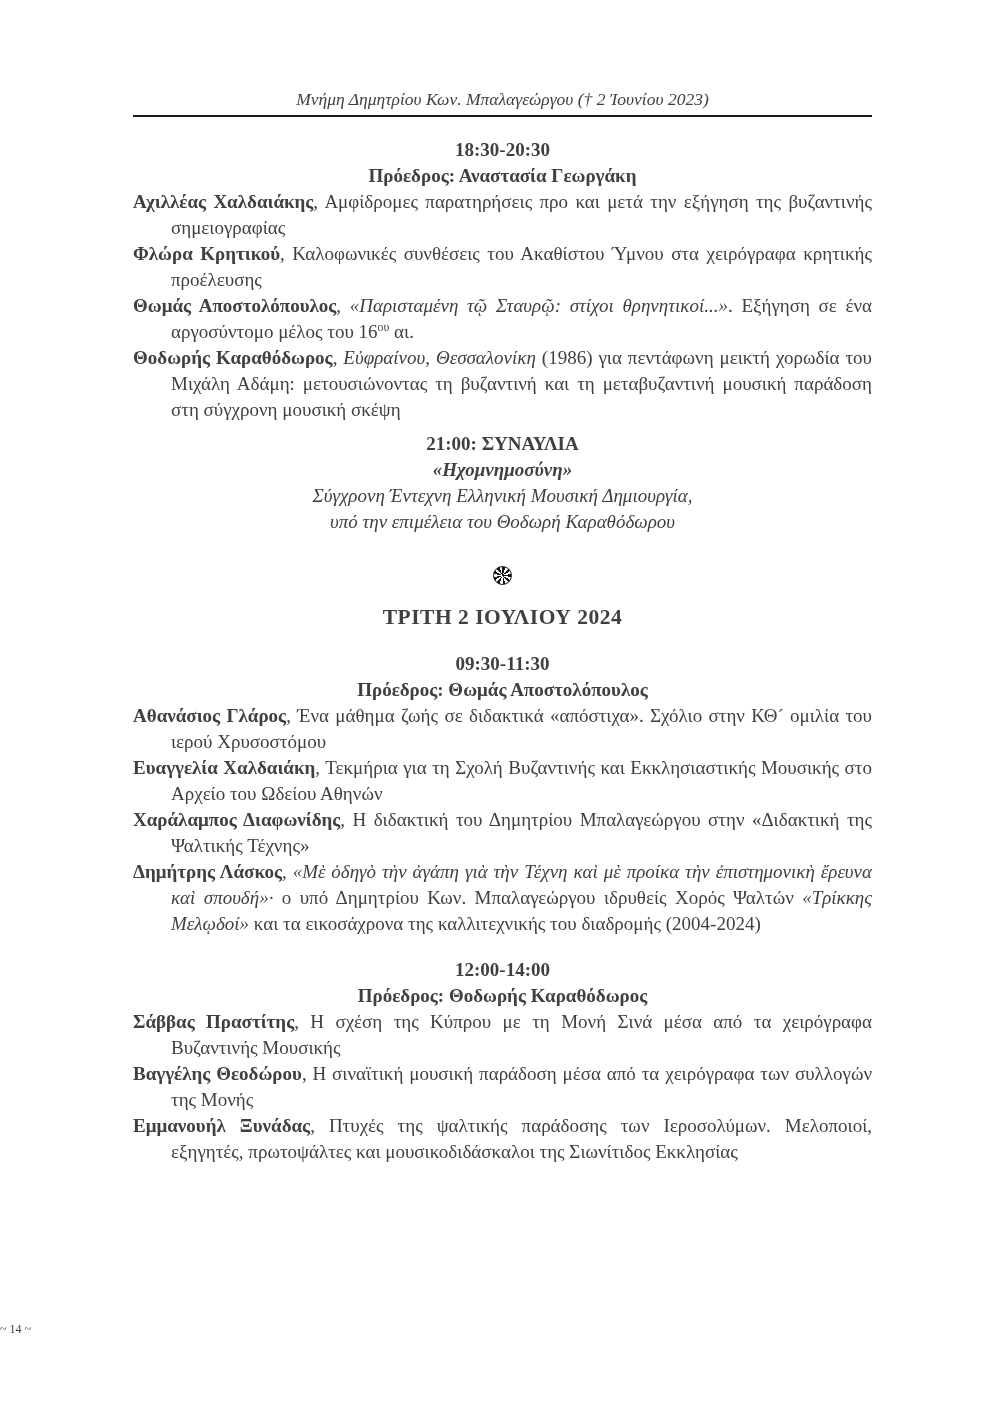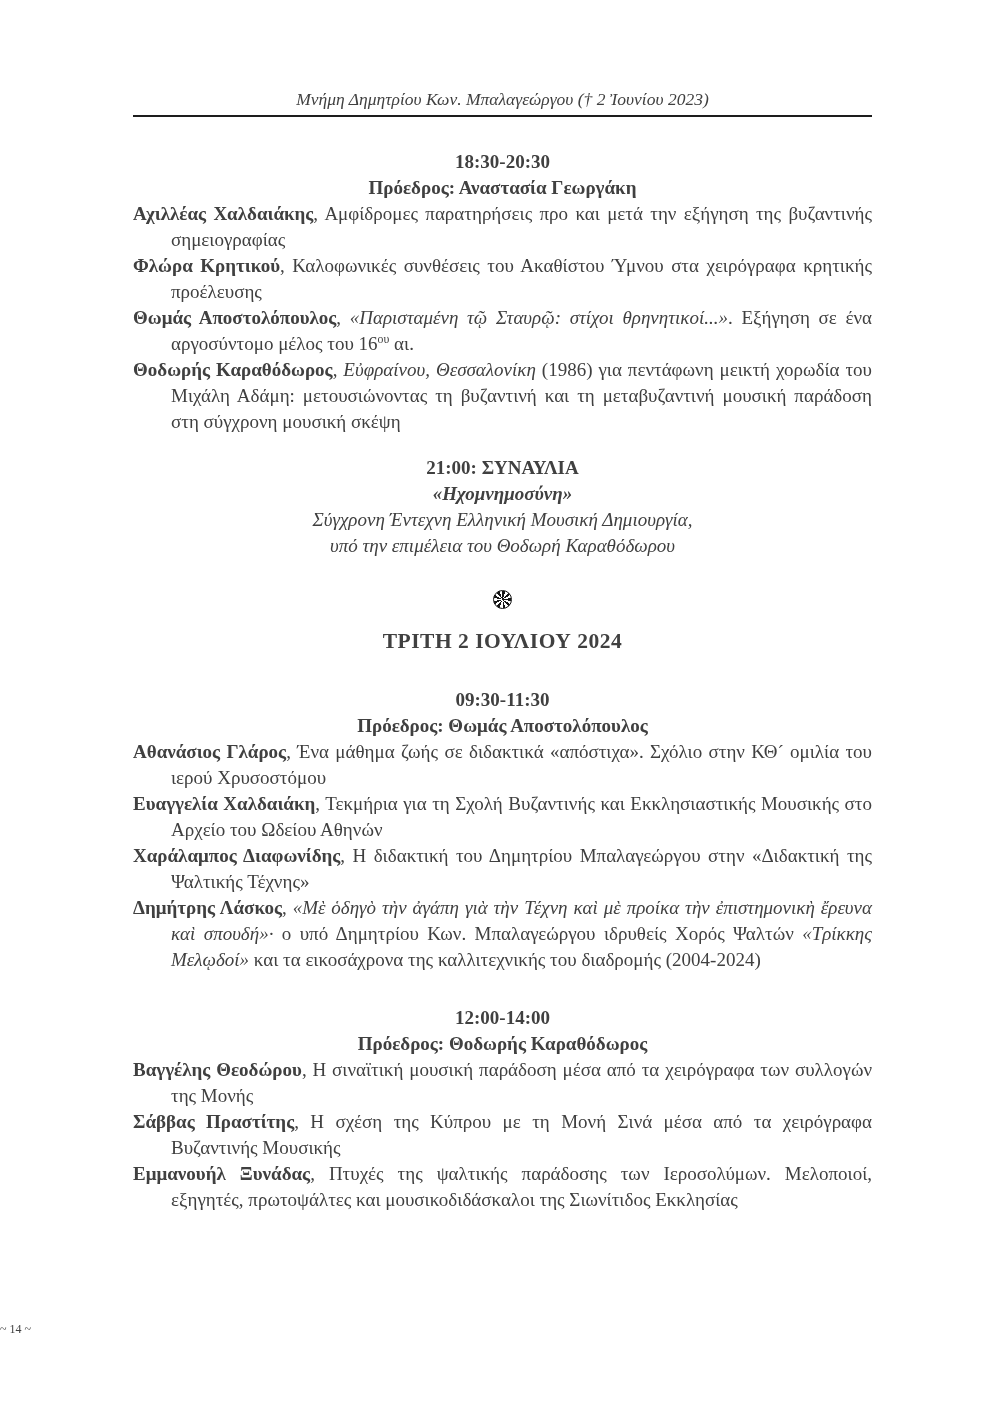--- a/index.html
+++ b/index.html
@@ -26,35 +26,35 @@
   }
   .header-rule {
     border:none;
     border-top:2px solid #1d1d1d;
     margin:5px 0 0 0;
   }
   .program {
     font-size:19px;
     line-height:26px;
   }
-  .session { margin-top:32px; }
+  .session { margin-top:20px; }
   .session-time, .session-chair {
     text-align:center;
     font-weight:bold;
   }
   .paper {
     margin:0;
     text-align:justify;
     padding-left:38px;
     text-indent:-38px;
   }
   .speaker { font-weight:bold; }
   .it { font-style:italic; }
   sup { font-size:0.62em; line-height:0; vertical-align:super; }
-  .concert { margin-top:20px; text-align:center; }
+  .concert { margin-top:8px; text-align:center; }
   .concert-time { font-weight:bold; }
   .concert-title { font-weight:bold; font-style:italic;text-align:center; }
   .concert-sub { font-style:italic; }
   .ornament { text-align:center; margin-top:26px; line-height:26px; }
   .ornament-glyph {
     display:inline-block;
     width:17px; height:17px;
     border-radius:50%;
     border:1px solid #161616;
     background:repeating-conic-gradient(#161616 0deg 20deg, #ffffff 20deg 40deg);
@@ -104,20 +104,20 @@
           <div class="session-time">09:30-11:30</div>
           <div class="session-chair">Πρόεδρος: Θωμάς Αποστολόπουλος</div>
           <p class="paper"><strong class="speaker">Αθανάσιος Γλάρος</strong><span>, Ένα μάθημα ζωής σε διδακτικά «απόστιχα». Σχόλιο στην ΚΘ´ ομιλία του ιερού Χρυσοστόμου</span></p>
           <p class="paper"><strong class="speaker">Ευαγγελία Χαλδαιάκη</strong><span>, Τεκμήρια για τη Σχολή Βυζαντινής και Εκκλησιαστικής Μουσικής στο Αρχείο του Ωδείου Αθηνών</span></p>
           <p class="paper"><strong class="speaker">Χαράλαμπος Διαφωνίδης</strong><span>, Η διδακτική του Δημητρίου Μπαλαγεώργου στην «Διδακτική της Ψαλτικής Τέχνης»</span></p>
           <p class="paper"><strong class="speaker">Δημήτρης Λάσκος</strong><span>, </span><span class="it">«Μὲ ὁδηγὸ τὴν ἀγάπη γιὰ τὴν Τέχνη καὶ μὲ προίκα τὴν ἐπιστημονικὴ ἔρευνα καὶ σπουδή»·</span><span> ο υπό Δημητρίου Κων. Μπαλαγεώργου ιδρυθείς Χορός Ψαλτών </span><span class="it">«Τρίκκης Μελῳδοί»</span><span> και τα εικοσάχρονα της καλλιτεχνικής του διαδρομής (2004-2024)</span></p>
         </section>
         <section class="session">
           <div class="session-time">12:00-14:00</div>
           <div class="session-chair">Πρόεδρος: Θοδωρής Καραθόδωρος</div>
+          <p class="paper"><strong class="speaker">Σάββας Πραστίτης</strong><span>, Η σχέση της Κύπρου με τη Μονή Σινά μέσα από τα χειρόγραφα Βυζαντινής Μουσικής</span></p>
           <p class="paper"><strong class="speaker">Βαγγέλης Θεοδώρου</strong><span>, Η σιναϊτική μουσική παράδοση μέσα από τα χειρόγραφα των συλλογών της Μονής</span></p>
-          <p class="paper"><strong class="speaker">Σάββας Πραστίτης</strong><span>, Η σχέση της Κύπρου με τη Μονή Σινά μέσα από τα χειρόγραφα Βυζαντινής Μουσικής</span></p>
           <p class="paper"><strong class="speaker">Εμμανουήλ Ξυνάδας</strong><span>, Πτυχές της ψαλτικής παράδοσης των Ιεροσολύμων. Μελοποιοί, εξηγητές, πρωτοψάλτες και μουσικοδιδάσκαλοι της Σιωνίτιδος Εκκλησίας</span></p>
         </section>
       </main>
   </div>
   <div class="doc-footer">~ 14 ~</div>
 </div>
 
 </body></html>

